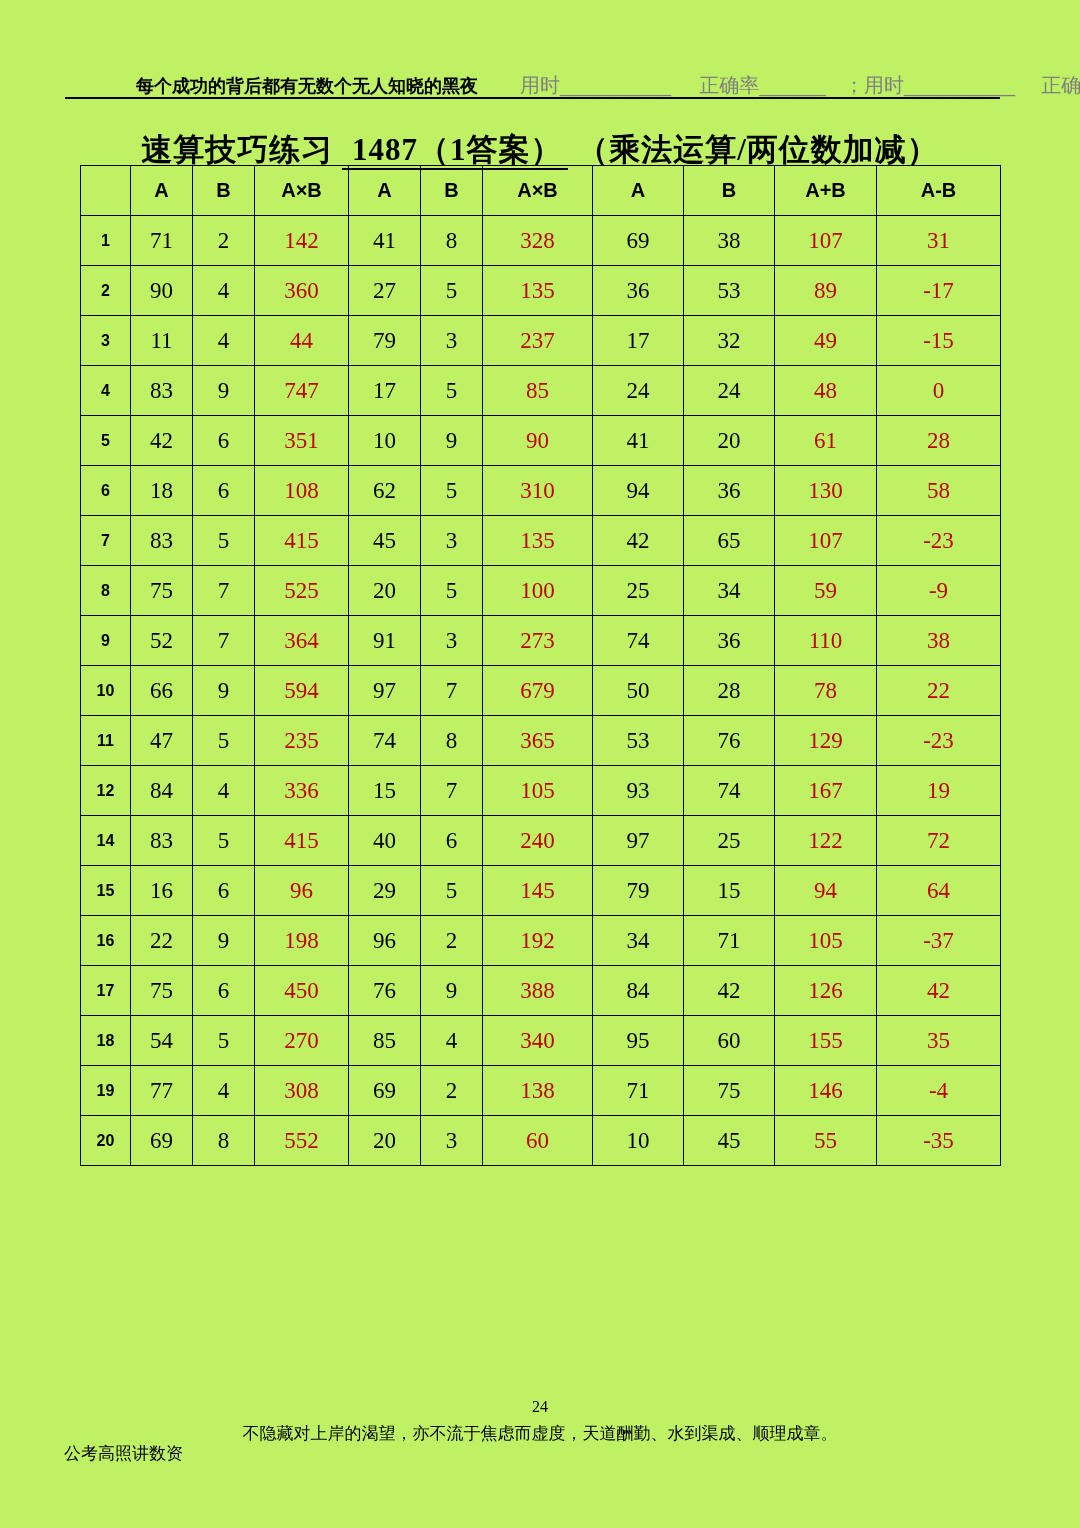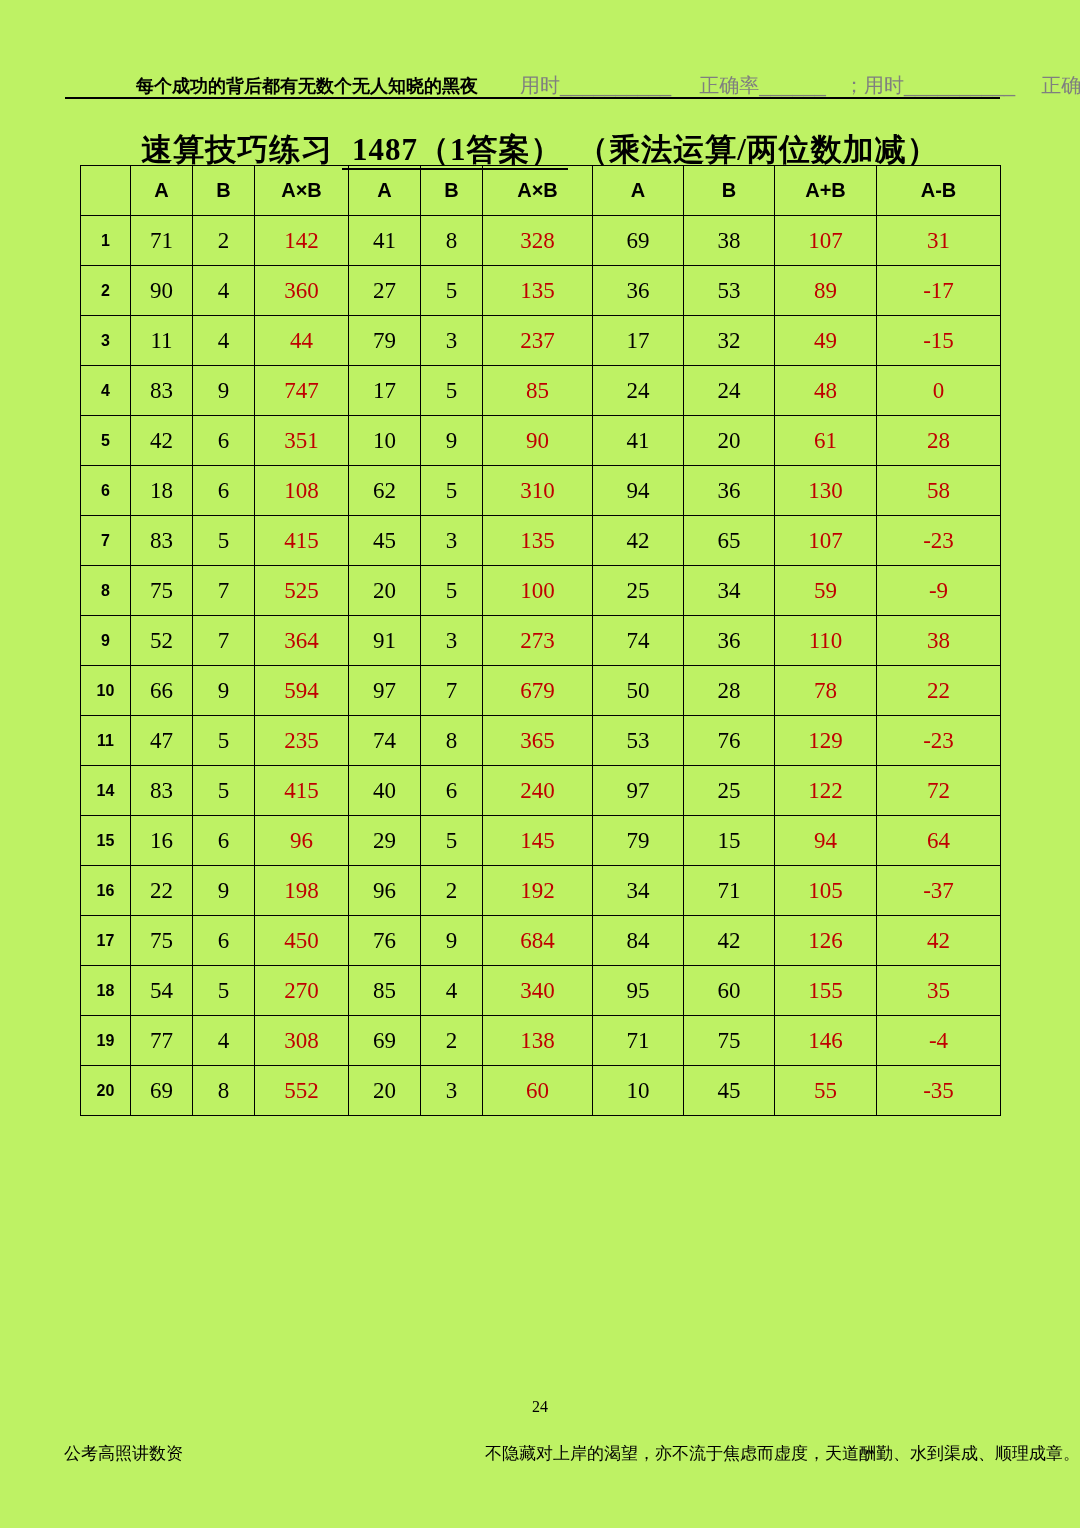--- a/index.html
+++ b/index.html
@@ -129,24 +129,23 @@
     left: 64px;
     font-family: "Liberation Sans", "DejaVu Sans", sans-serif;
     font-size: 17px;
     margin-top: 20px;
   }
   .foot-center {
     position: absolute;
     top: 1422px;
     left: 0;
     width: 100%;
-    text-align: right;
+    text-align: center;
     font-family: "Liberation Sans", "DejaVu Sans", sans-serif;
     font-size: 17px;
-    margin-top: 20px;
   }
 </style>
 </head>
 <body>
 
 <div class="page">
 
   <div class="topbar">
     <span class="motto">每个成功的背后都有无数个无人知晓的黑夜</span>
     <span class="blank-label t1">用时__________</span>
@@ -331,20 +330,33 @@
           <td class="answer">235</td>
           <td>74</td>
           <td>8</td>
           <td class="answer">365</td>
           <td>53</td>
           <td>76</td>
           <td class="answer">129</td>
           <td class="answer">-23</td>
         </tr>
         <tr>
+          <td class="rownum">12</td>
+          <td>84</td>
+          <td>4</td>
+          <td class="answer">336</td>
+          <td>15</td>
+          <td>7</td>
+          <td class="answer">105</td>
+          <td>93</td>
+          <td>74</td>
+          <td class="answer">167</td>
+          <td class="answer">19</td>
+        </tr>
+        <tr>
           <td class="rownum">14</td>
           <td>83</td>
           <td>5</td>
           <td class="answer">415</td>
           <td>40</td>
           <td>6</td>
           <td class="answer">240</td>
           <td>97</td>
           <td>25</td>
           <td class="answer">122</td>
@@ -376,21 +388,21 @@
           <td class="answer">105</td>
           <td class="answer">-37</td>
         </tr>
         <tr>
           <td class="rownum">17</td>
           <td>75</td>
           <td>6</td>
           <td class="answer">450</td>
           <td>76</td>
           <td>9</td>
-          <td class="answer">684</td>
+          <td class="answer">388</td>
           <td>84</td>
           <td>42</td>
           <td class="answer">126</td>
           <td class="answer">42</td>
         </tr>
         <tr>
           <td class="rownum">18</td>
           <td>54</td>
           <td>5</td>
           <td class="answer">270</td>

